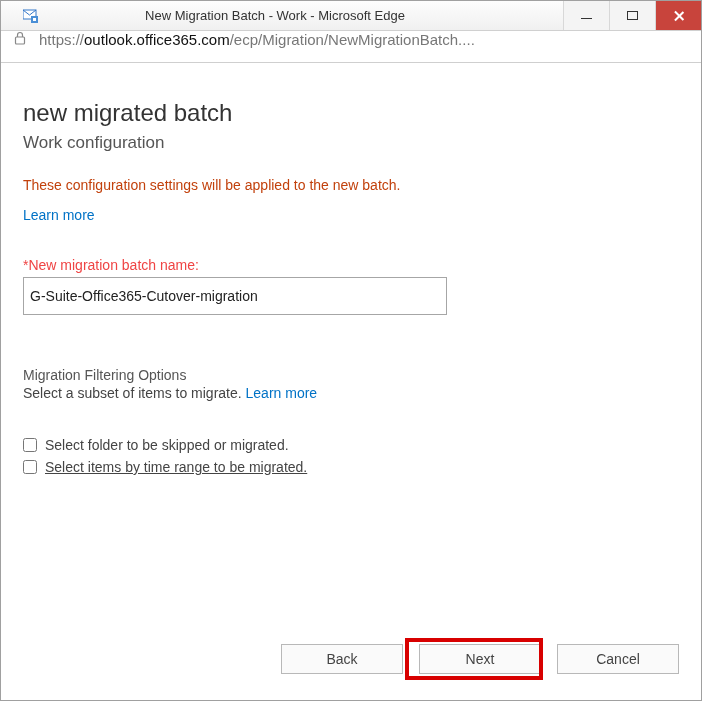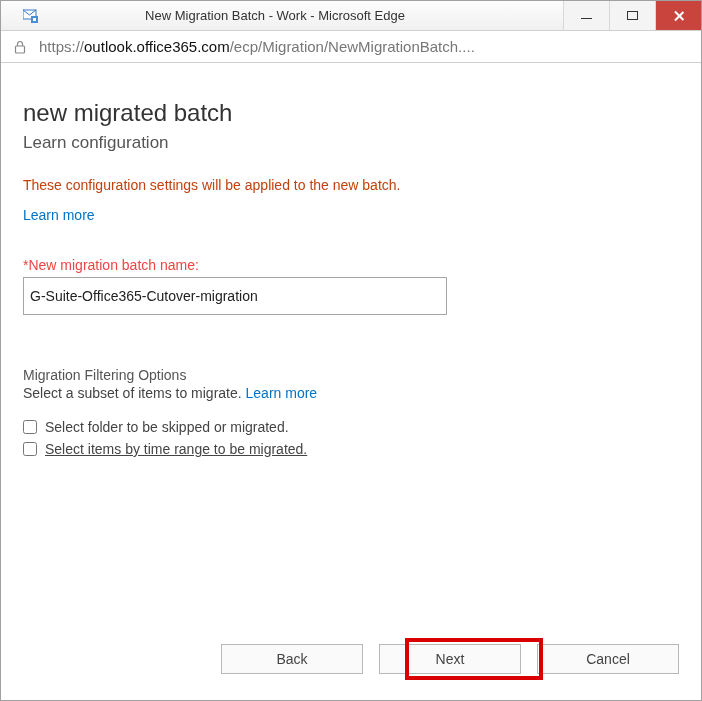--- a/index.html
+++ b/index.html
@@ -56,21 +56,21 @@
       content: ""; position: absolute; left: 50%; top: 0;
       width: 1.5px; height: 12px; background: #fff;
     }
     .win-btn.close .x-shape::before { transform: translateX(-50%) rotate(45deg); }
     .win-btn.close .x-shape::after  { transform: translateX(-50%) rotate(-45deg); }
     .min-shape { width: 11px; height: 1.5px; background: #333; margin-top: 6px; }
     .max-shape { width: 11px; height: 9px; border: 1.5px solid #333; }
 
     .addressbar {
       height: 32px;
-      display: flex; align-items: center;
+      display: flex; align-items: flex-start;
       padding: 0 12px;
       border-bottom: 1px solid #cfcfcf;
       font-size: 15px;
       color: #777;
       gap: 12px;
     }
     .lock-icon {
       width: 14px; height: 14px; flex-shrink: 0;
     }
     .url-text { white-space: nowrap; overflow: hidden; text-overflow: ellipsis; flex: 1; }
@@ -128,38 +128,38 @@
       color: #555;
       margin-top: 52px;
     }
     .section-sub {
       font-size: 14px;
       color: #444;
       margin-top: 2px;
     }
     .checkbox-row {
       display: flex; align-items: center;
-      margin-top: 18px;
+      margin-top: 36px;
       font-size: 14px;
       color: #444;
       gap: 8px;
     }
     .checkbox-row + .checkbox-row { margin-top: 6px; text-decoration: underline; }
     .checkbox-row input[type="checkbox"] {
       width: 14px; height: 14px;
     }
     .footer-buttons {
       position: absolute;
       bottom: 26px; left: 22px; right: 22px;
       display: flex;
       justify-content: flex-end;
       gap: 16px;
     }
     .dlg-btn {
-      width: 142px; height: 30px;
+      width: 122px; height: 30px;
       border: 1px solid #b8b8b8;
       background: #fafafa;
       font-size: 14px;
       color: #444;
       font-family: inherit;
       cursor: pointer;
     }
     .highlight-box {
       position: absolute;
       border: 4px solid #d80000;
@@ -198,21 +198,21 @@
       <rect x="2.5" y="6" width="9" height="7" rx="1" fill="none" stroke="#888" stroke-width="1.2"></rect>
       <path d="M4.5 6 V4 a2.5 2.5 0 0 1 5 0 V6" fill="none" stroke="#888" stroke-width="1.2"></path>
     </svg>
     <div class="url-text">
       <span>https://</span><span class="host">outlook.office365.com</span><span>/ecp/Migration/NewMigrationBatch....</span>
     </div>
   </div>
 
   <div class="content">
     <div class="heading">new migrated batch</div>
-    <div class="subheading">Learn configuration</div>
+    <div class="subheading">Work configuration</div>
 
     <div class="desc">These configuration settings will be applied to the new batch.</div>
     <a class="link">Learn more</a>
 
     <div class="field-block">
       <div class="field-label">*New migration batch name:</div>
       <input type="text" class="text-input" value="G-Suite-Office365-Cutover-migration" style="">
     </div>
 
     <div class="section-title">Migration Filtering Options</div>

